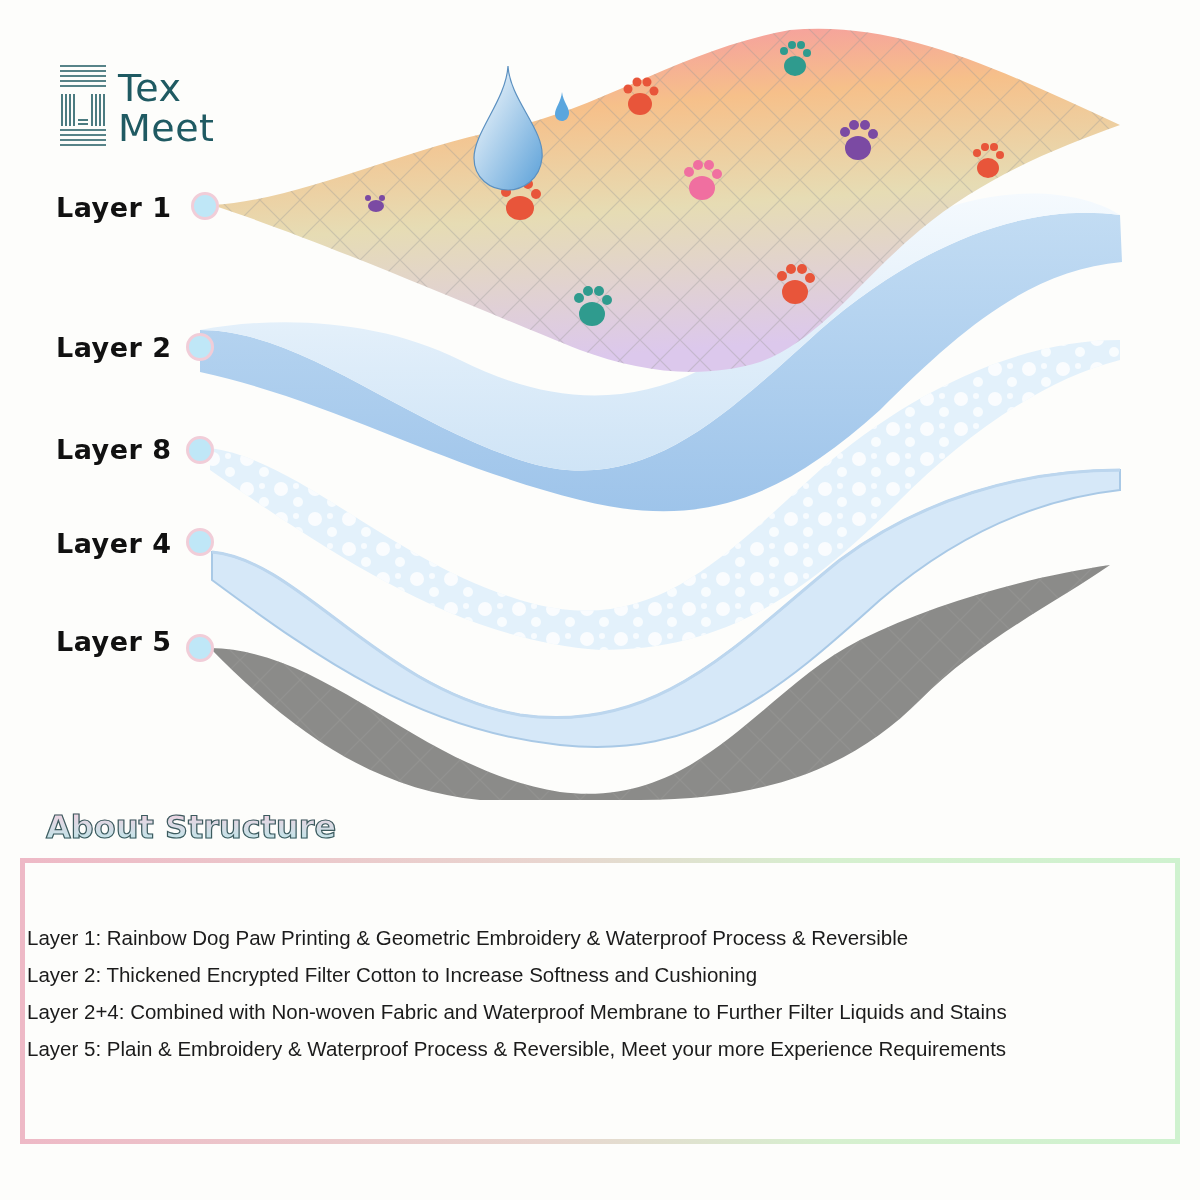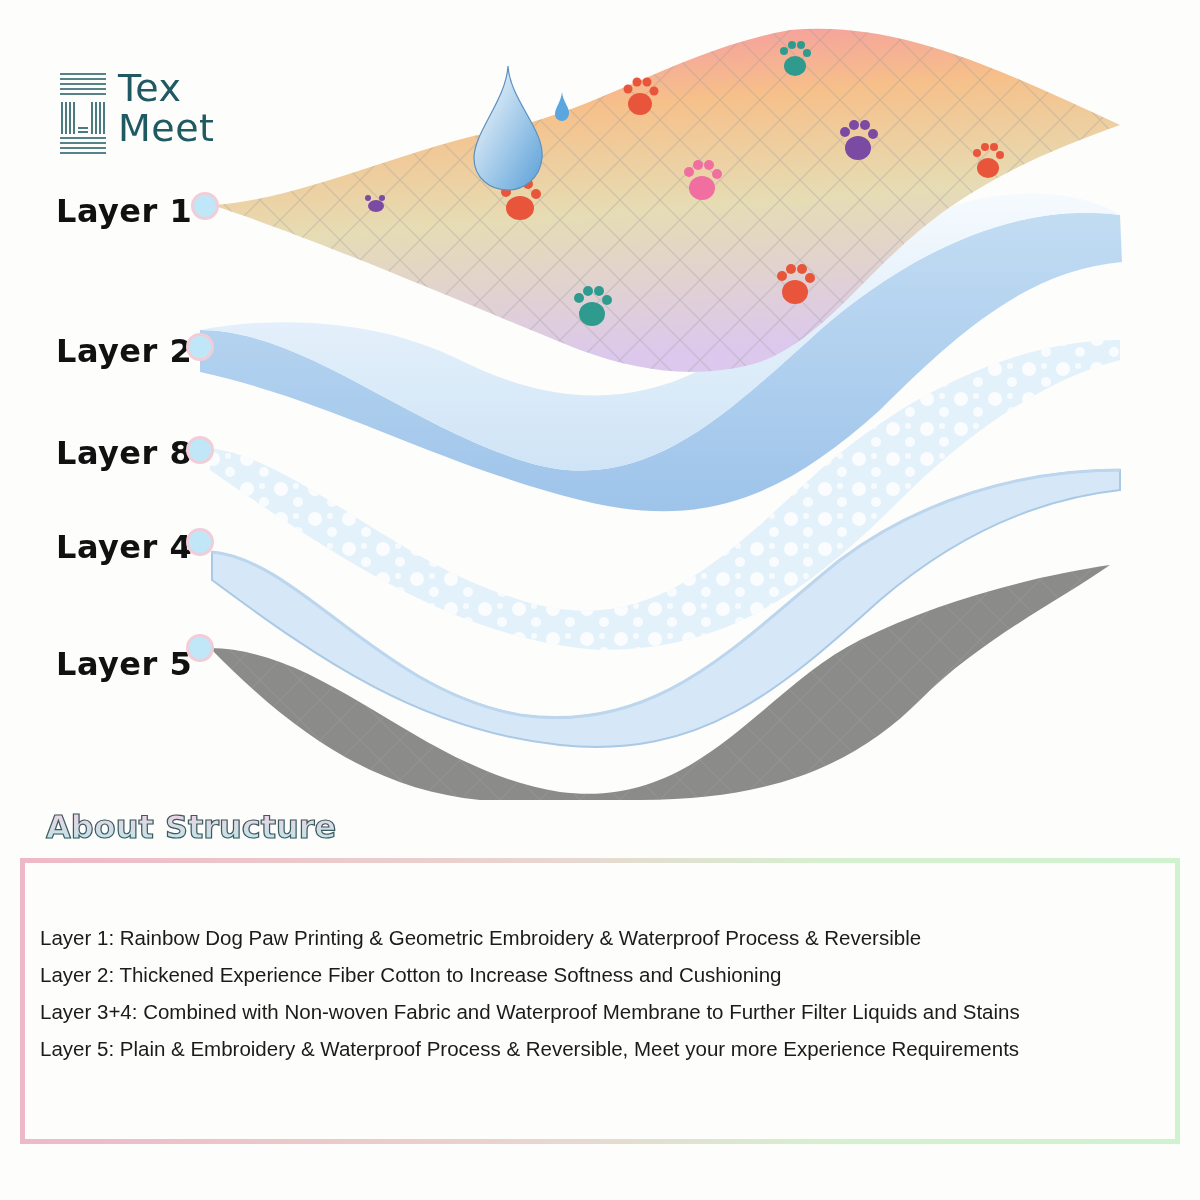--- a/index.html
+++ b/index.html
@@ -1,29 +1,29 @@
 <!DOCTYPE html>
 <html><head>
 <meta charset="utf-8">
 <style>
   html, body { margin:0; padding:0; }
   body { width:1200px; height:1200px; background:#fdfdfb; position:relative; overflow:hidden; font-family:"DejaVu Sans", sans-serif; }
-  .logo { position:absolute; left:60px; top:68px; display:flex; align-items:flex-start; }
+  .logo { position:absolute; left:60px; top:60px; display:flex; align-items:flex-end; }
   .logo-mark { width:46px; height:84px; margin-top:4px; }
   .logo-text { margin-left:12px; color:#1f5a62; font-family:"DejaVu Sans", sans-serif; font-weight:300; font-size:38px; line-height:40px; letter-spacing:0.5px; }
   .logo-text div { font-weight:normal; }
-  .layer-label { position:absolute; left:56px; font-family:"DejaVu Sans", sans-serif; font-weight:bold; font-size:32px; color:#111; letter-spacing:0.5px; }
+  .layer-label { position:absolute; left:56px; font-family:"DejaVu Sans", sans-serif; font-weight:bold; font-size:27px; color:#111; letter-spacing:0.5px; }
   .dot { position:absolute; width:28px; height:28px; border-radius:50%; background:#bfe7f7; border:3px solid #f1cdd8; box-sizing:border-box; }
   .art { position:absolute; left:0; top:0; }
   .heading { position:absolute; left:46px; top:808px; font-family:"DejaVu Sans", sans-serif; font-weight:bold; font-size:32px; letter-spacing:0px;
              background:linear-gradient(#f7cfe0, #b6e8ea); -webkit-background-clip:text; background-clip:text; color:transparent;
              -webkit-text-stroke:1.2px #3d5b5e; }
   .box { position:absolute; left:20px; top:858px; width:1160px; height:286px; box-sizing:border-box; padding:5px;
          background:linear-gradient(90deg,#eeb9c6 0%, #e9d5cf 45%, #d6f0cf 70%, #cff2cf 100%); }
-  .box-inner { width:100%; height:100%; background:#fdfdfb; box-sizing:border-box; padding:56px 0 0 15px; }
+  .box-inner { width:100%; height:100%; background:#fdfdfb; box-sizing:border-box; padding:56px 0 0 2px; }
   .line { font-family:"Liberation Sans", sans-serif; font-size:20.5px; color:#1b1b1b; line-height:37px; white-space:nowrap; }
 </style>
 </head>
 <body>
 
 <div class="logo">
   <svg class="logo-mark" viewBox="0 0 46 84">
     <g stroke="#1f5a62" stroke-width="1.6" fill="none">
       <line x1="0" y1="2" x2="46" y2="2"></line>
         <line x1="0" y1="7" x2="46" y2="7"></line>
@@ -178,25 +178,25 @@
 
 <div class="layer-label" style="top:332px;text-align:center;">Layer 2</div>
 <div class="dot" style="left:186px; top:333px;"></div>
 
 <div class="layer-label" style="top:434px;">Layer 8</div>
 <div class="dot" style="left:186px; top:436px;"></div>
 
 <div class="layer-label" style="top:528px;">Layer 4</div>
 <div class="dot" style="left:186px; top:528px;"></div>
 
-<div class="layer-label" style="top:645px;">Layer 5</div>
+<div class="layer-label" style="top:626px;">Layer 5</div>
 <div class="dot" style="left:186px; top:634px;"></div>
 
 <div class="heading">About Structure</div>
 
 <div class="box">
   <div class="box-inner">
     <div class="line">Layer 1: Rainbow Dog Paw Printing &amp; Geometric Embroidery &amp; Waterproof Process &amp; Reversible</div>
-    <div class="line">Layer 2: Thickened Experience Fiber Cotton to Increase Softness and Cushioning</div>
-    <div class="line">Layer 3+4: Combined with Non-woven Fabric and Waterproof Membrane to Further Filter Liquids and Stains</div>
+    <div class="line">Layer 2: Thickened Encrypted Filter Cotton to Increase Softness and Cushioning</div>
+    <div class="line">Layer 2+4: Combined with Non-woven Fabric and Waterproof Membrane to Further Filter Liquids and Stains</div>
     <div class="line">Layer 5: Plain &amp; Embroidery &amp; Waterproof Process &amp; Reversible, Meet your more Experience Requirements</div>
   </div>
 </div>
 
 </body></html>

